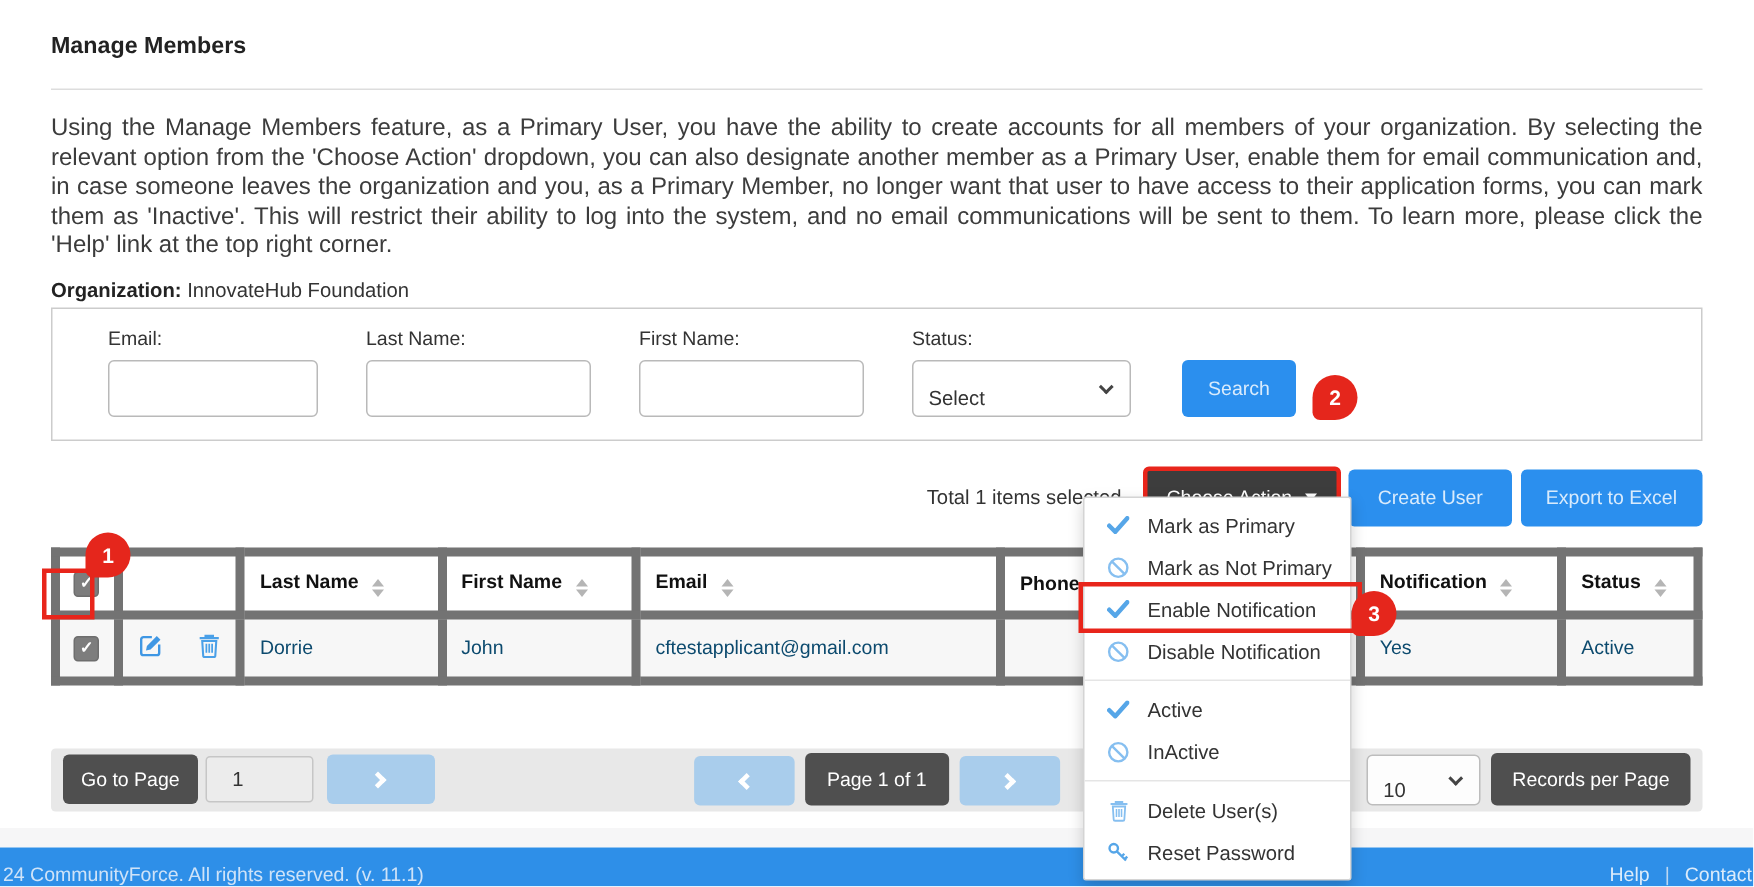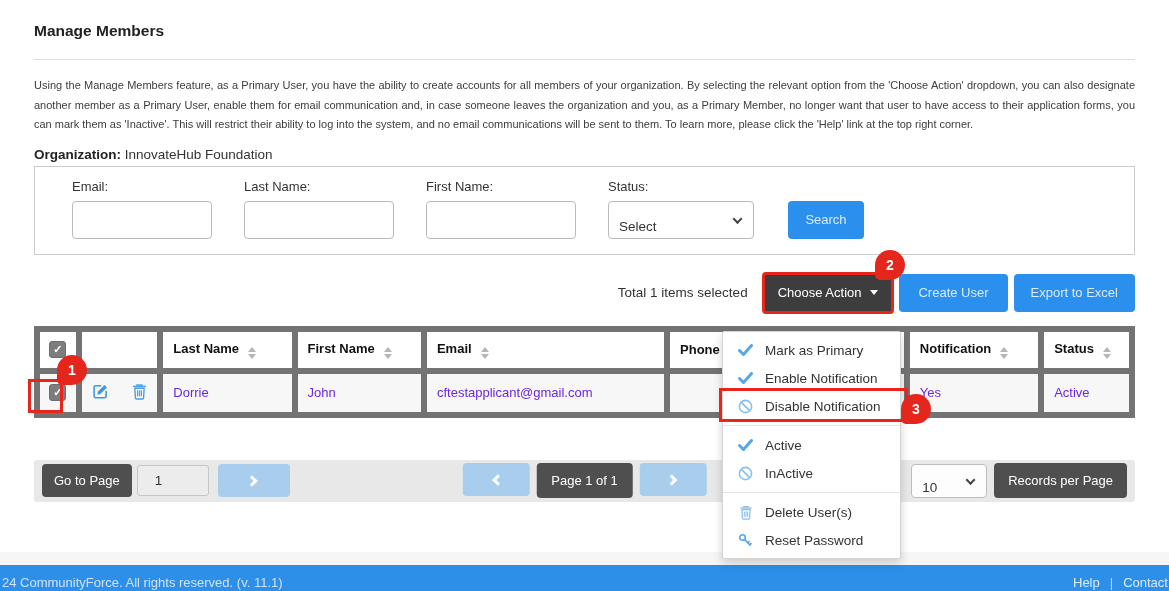--- a/index.html
+++ b/index.html
@@ -2,21 +2,21 @@
 <html><head>
 <meta charset="utf-8">
 <style>
   * { margin:0; padding:0; box-sizing:border-box; }
   body { background:#fff; font-family:"Liberation Sans", sans-serif; }
   .page { position:relative; width:1169px; height:591px; background:#fff; overflow:hidden; color:#333; }
 
   .content { padding:0 34px; }
   .page-title { font-size:15.5px; font-weight:bold; color:#222; padding-top:22px; }
   .rule { border:none; border-top:1px solid #ddd; margin:19px 0 16px 0; }
-  .description { font-size:11px; line-height:19.5px; text-align:justify; color:#3c3c3c; }
+  .description { font-size:16px; line-height:19.5px; text-align:justify; color:#3c3c3c; }
   .org-line { margin-top:12px; font-size:13.5px; }
   .org-line b { color:#222; }
 
   
   .filter-panel { margin-top:4px; border:1px solid #ccc; padding:12px 20px 15px 37px; display:flex; align-items:flex-end; }
   .filter-field { display:flex; flex-direction:column; margin-right:32px; }
   .filter-field label { font-size:13px; color:#333; margin-bottom:7px; }
   .filter-field input { width:140px; height:38px; border:1px solid #b9b9b9; border-radius:4px; padding:0 8px; font-size:13px; }
   .filter-field.w150 input { width:150px; }
   .select-wrap { position:relative; display:inline-block; }
@@ -32,41 +32,41 @@
   .btn-dark { background:#3d3d3d; color:#fff; height:36px; padding:0 13px; }
   .choose-action { border:3px solid #e8251b; height:42px; display:inline-flex; align-items:center; margin-right:5px; }
   .caret { display:inline-block; margin-left:9px; border-left:4px solid transparent; border-right:4px solid transparent; border-top:5px solid #fff; }
   .create-user { height:38px; padding:0 19px; margin-right:6px; }
   .export-excel { height:38px; padding:0 17px; }
 
   
   .members-table { width:1101px; margin-top:12px; border-collapse:collapse; }
   .members-table th, .members-table td { border:6px solid #737373; font-size:13px; text-align:left; }
   .members-table th { font-weight:bold; color:#111; padding:9px 10px; height:35px; background:#fff; white-space:nowrap; }
-  .members-table td { padding:9px 10px; height:37px; background:#f7f7f7; color:#6d28d9; }
+  .members-table td { padding:9px 10px; height:37px; background:#f7f7f7; color:#0c4a6e; }
   .cell-center { text-align:center !important; padding:9px 4px !important; }
   .cbx { width:17px; height:17px; background:#7d7d7d; border:1px solid #6e6e6e; border-radius:3px; display:inline-flex; align-items:center; justify-content:center; color:#fff; font-size:11px; font-weight:bold; line-height:1; cursor:pointer; }
   .cbx::after { content:"\2713"; }
   .sort { display:inline-flex; flex-direction:column; margin-left:9px; vertical-align:1px; }
   .sort i { display:block; width:0; height:0; border-left:4px solid transparent; border-right:4px solid transparent; }
   .sort .t-up { border-bottom:5px solid #b5b5b5; margin-bottom:2px; }
   .sort .t-down { border-top:5px solid #b5b5b5; }
   .icon-btn { display:inline-block; background:none; border:none; cursor:pointer; padding:0; vertical-align:middle; }
   .row-icons { white-space:nowrap; }
   .row-icons .icon-btn + .icon-btn { margin-left:20px; }
 
   
   .pagination { margin-top:42px; width:1101px; height:42px; background:#e8e8e8; border-radius:3px; display:flex; align-items:center; position:relative; padding:0 8px; }
   .pg-dark { background:#4f4f4f; color:#fff; height:33px; border-radius:4px; font-size:13px; padding:0 12px; }
   .pg-input { width:72px; height:31px; background:#ececec; border:1px solid #c6c6c6; border-radius:3px; margin-left:5px; padding-left:17px; font-size:13.5px; color:#333; }
   .pg-arrow { width:72px; height:33px; background:#a9cdec; border:none; border-radius:4px; margin-left:9px; display:inline-flex; align-items:center; justify-content:center; cursor:pointer; }
   .pg-chev { width:8px; height:8px; border-right:3px solid #fff; border-bottom:3px solid #fff; display:inline-block; }
   .pg-chev.right { transform:rotate(-45deg); margin-left:-3px; }
   .pg-chev.left { transform:rotate(135deg); margin-right:-3px; }
-  .pg-center { position:absolute; left:50%; transform:translateX(-50%); display:flex; align-items:flex-start; }
+  .pg-center { position:absolute; left:50%; transform:translateX(-50%); display:flex; align-items:flex-end; }
   .pg-center .pg-arrow { width:67px; margin:0; }
   .pg-center .pg-dark { margin:0 7px; height:35px; padding:0 15px; }
   .pg-right { margin-left:auto; display:flex; align-items:center; }
   .pg-right .select-wrap select { width:76px; height:34px; background:#fdfdfd; border-color:#bdbdbd; }
   .pg-right .pg-dark { margin-left:7px; height:35px; padding:0 14px; }
 
   
   .dropdown-menu { position:absolute; left:722px; top:331px; width:179px; background:#fff; border:1px solid #d4d4d4; border-radius:2px; box-shadow:0 4px 10px rgba(0,0,0,.18); padding:4px 0; z-index:20; }
   .menu-item { display:flex; align-items:center; height:28px; padding:0 12px 0 14px; font-size:13.5px; color:#333; cursor:pointer; white-space:nowrap; }
   .menu-item .mi-icon { width:17px; display:inline-flex; justify-content:center; margin-right:11px; }
@@ -227,20 +227,29 @@
     <div class="menu-item">
       <span class="mi-icon">
           <svg width="15" height="12" viewBox="0 0 15 12">
             <path d="M1.5 6.5L5.5 10.5L13.5 1.5" fill="none" stroke="#56a6e8" stroke-width="3" stroke-linecap="round"></path>
           </svg>
         </span>
       <span>Mark as Primary</span>
     </div>
     <div class="menu-item">
       <span class="mi-icon">
+          <svg width="15" height="15" viewBox="0 0 16 16">
+            <circle cx="8" cy="8" r="6.5" fill="none" stroke="#86bff0" stroke-width="1.7"></circle>
+            <path d="M3.6 3.6l8.8 8.8" stroke="#86bff0" stroke-width="1.7"></path>
+          </svg>
+        </span>
+      <span>Mark as Not Primary</span>
+    </div>
+    <div class="menu-item">
+      <span class="mi-icon">
           <svg width="15" height="12" viewBox="0 0 15 12">
             <path d="M1.5 6.5L5.5 10.5L13.5 1.5" fill="none" stroke="#56a6e8" stroke-width="3" stroke-linecap="round"></path>
           </svg>
         </span>
       <span>Enable Notification</span>
     </div>
     <div class="menu-item">
       <span class="mi-icon">
           <svg width="15" height="15" viewBox="0 0 16 16">
             <circle cx="8" cy="8" r="6.5" fill="none" stroke="#86bff0" stroke-width="1.7"></circle>

